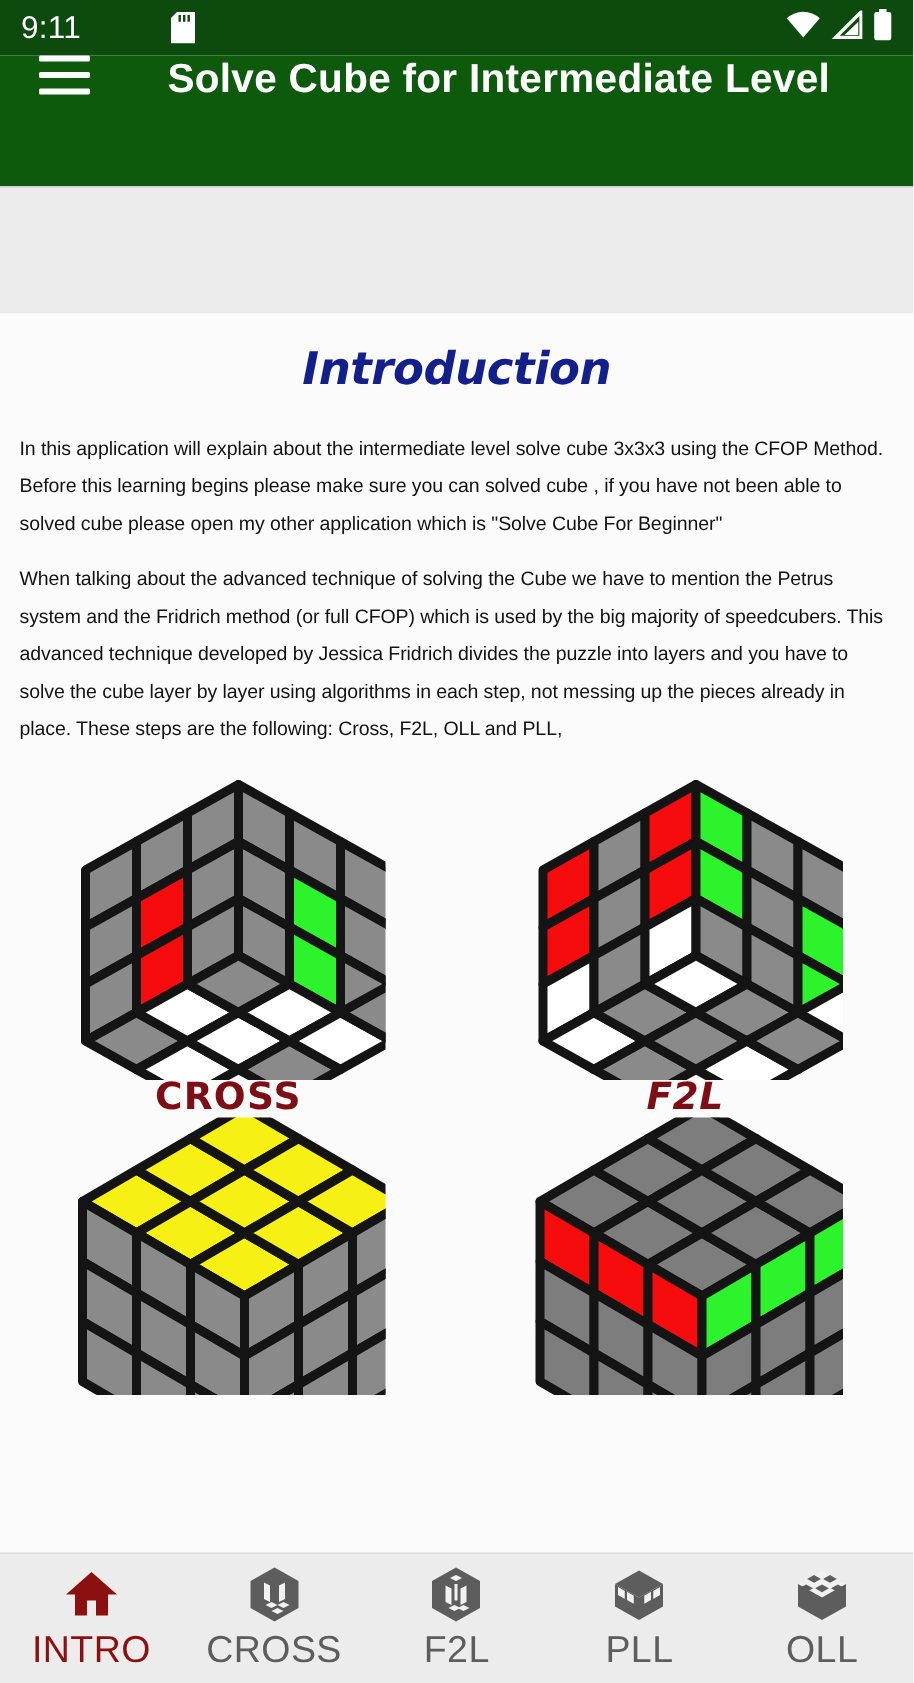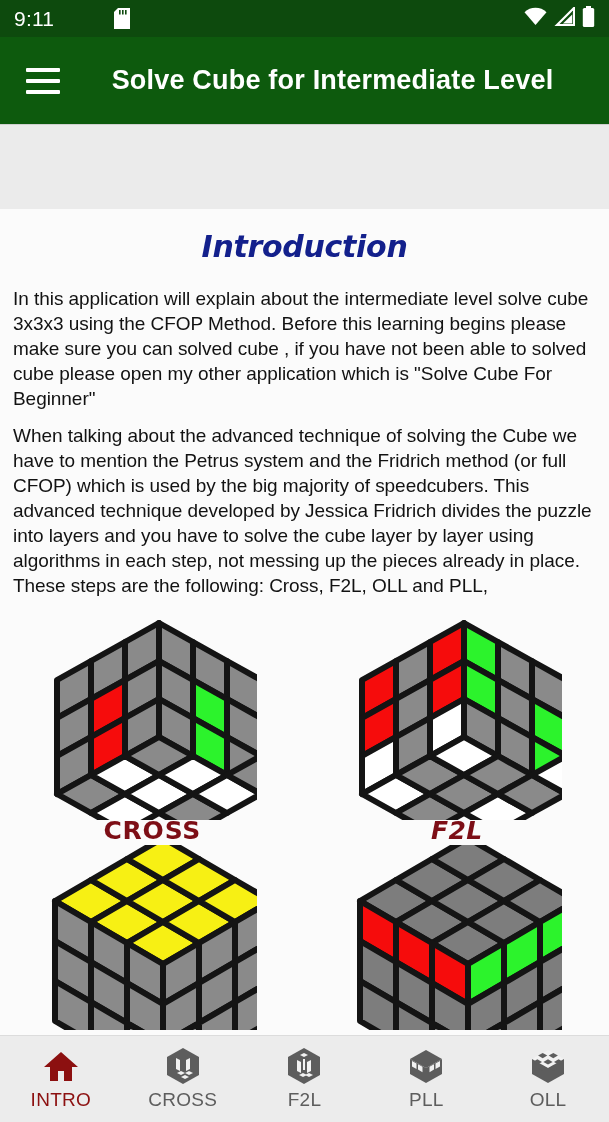--- a/index.html
+++ b/index.html
@@ -47,21 +47,21 @@
   }
 
   
   .app-bar {
     position: absolute;
     top: 37px; left: 0;
     width: 609px;
     height: 87px;
     background: #0d5a0d;
     display: flex;
-    align-items: center;
+    align-items: flex-start;
     gap: 44px;
   }
   .hamburger {
     width: 34px;
     margin-left: 26px;
     display: flex;
     flex-direction: column;
     gap: 7px;
     cursor: pointer;
   }
@@ -118,21 +118,21 @@
     font-size: 28px;
     font-weight: bold;
     font-style: italic;
     font-family: "DejaVu Sans", sans-serif;
     letter-spacing: -0.6px;
     margin-top: 16px;
   }
 
   .para {
     color: #121212;
-    font-size: 19px;
+    font-size: 13px;
     line-height: 25px;
     padding: 0 13px;
     font-family: "Liberation Sans", sans-serif;
     letter-spacing: -0.05px;
   }
   .para-1 { margin-top: 22px; }
   .para-2 { margin-top: 12px; }
 
   
   .cube-grid {
@@ -169,21 +169,21 @@
     flex: 1;
     display: flex;
     flex-direction: column;
     align-items: center;
     justify-content: center;
     gap: 4px;
     cursor: pointer;
     height: 100%;
   }
   .nav-label {
-    font-size: 19px;
+    font-size: 25px;
     color: #5d5d5d;
     font-family: "Liberation Sans", sans-serif;
     letter-spacing: 0.3px;
   }
   .nav-item.active .nav-label { color: #8c1010; }
   .nav-icon { height: 38px; display: flex; align-items: center; justify-content: center; }
 </style>
 </head>
 <body>
 

